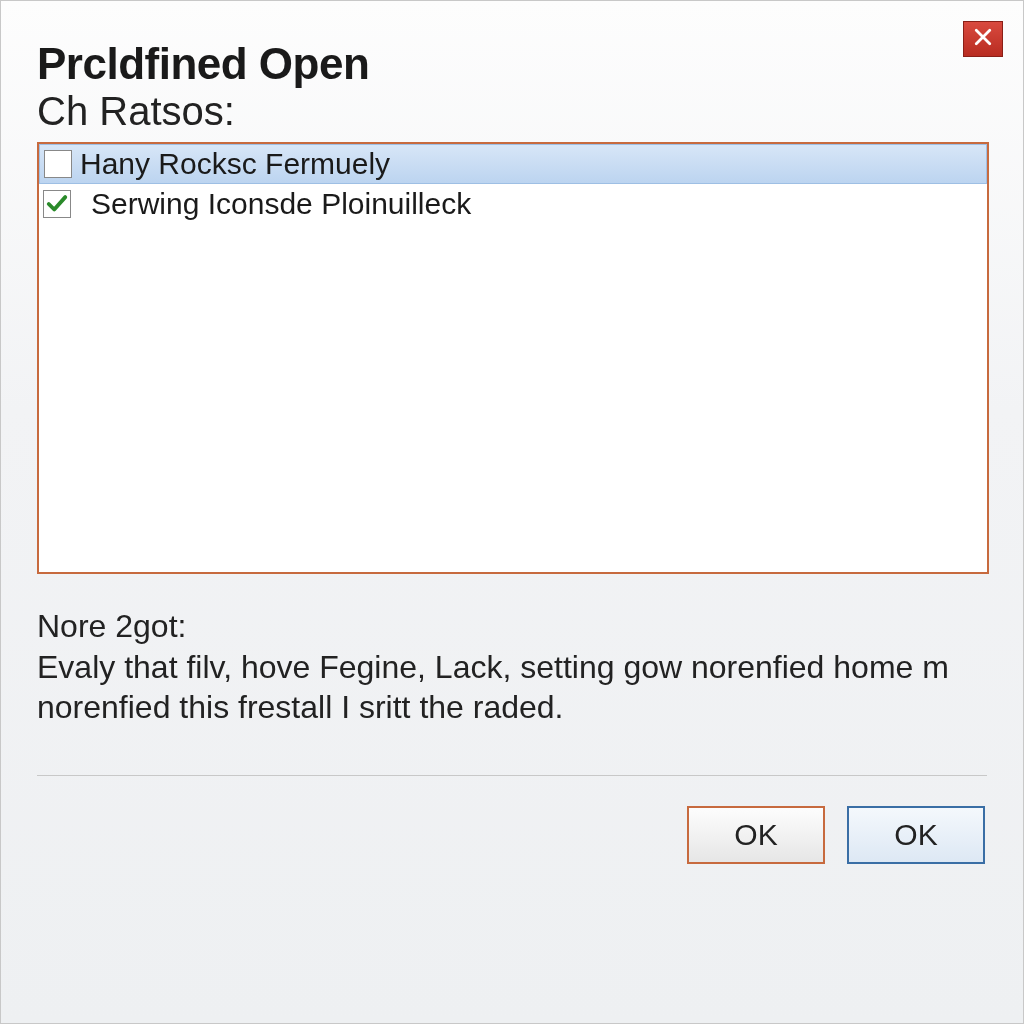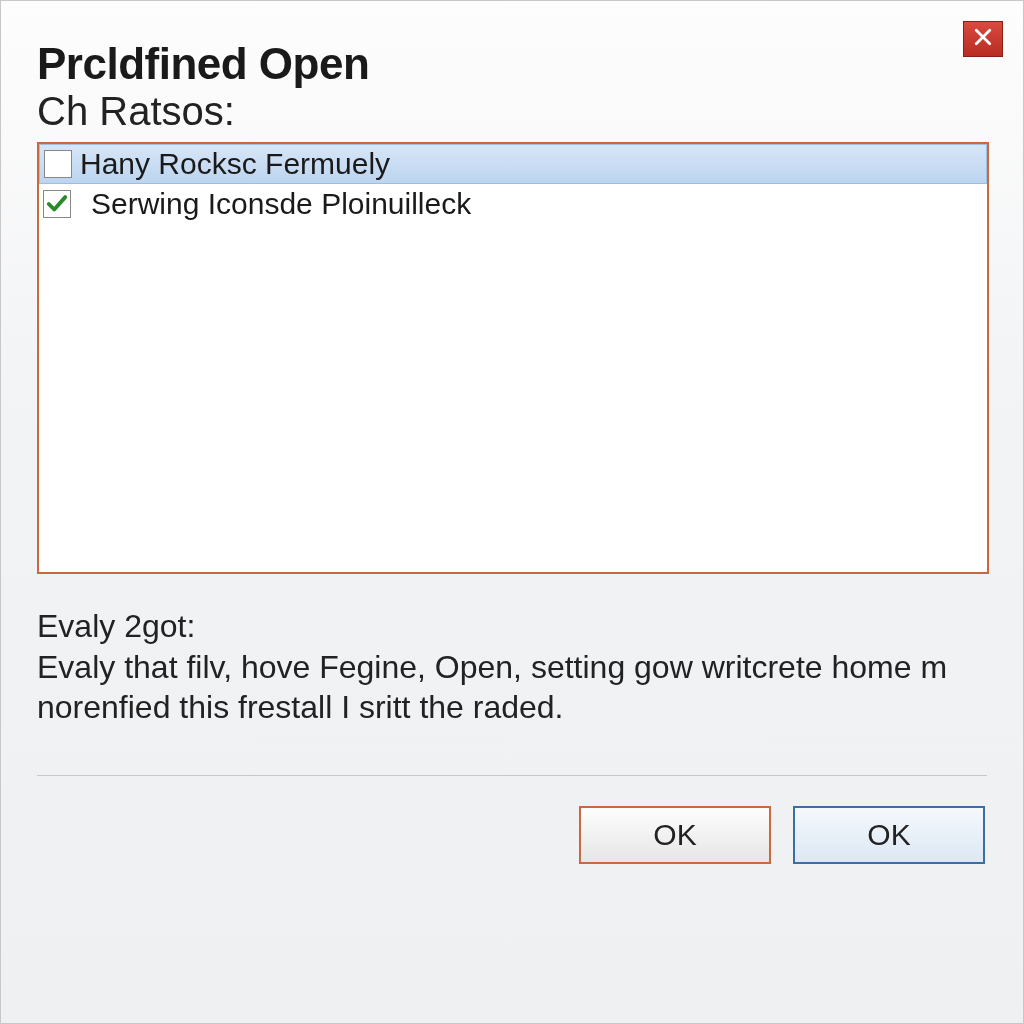--- a/index.html
+++ b/index.html
@@ -109,21 +109,21 @@
       width: 100%;
     }
     .button-row {
       display: flex;
       justify-content: flex-end;
       gap: 22px;
       margin-top: 30px;
       padding-right: 2px;
     }
     .btn {
-      width: 192px;
+      width: 138px;
       height: 58px;
       font-size: 30px;
       color: #222;
       background: linear-gradient(to bottom, #fdfdfd, #e6e6e6);
       border: 2px solid #9a9a9a;
       cursor: pointer;
       display: flex;
       align-items: center;
       justify-content: center;
     }
@@ -164,22 +164,22 @@
         <svg viewBox="0 0 16 16">
           <path d="M2 8 L6 12 L14 3" stroke="#2a8a2a" stroke-width="2.8" fill="none" stroke-linecap="round" stroke-linejoin="round"></path>
         </svg>
       </span>
       <span>Serwing Iconsde Ploinuilleck</span>
     </div>
 
   </div>
 
   <div class="description-block">
-    <div class="desc-label">Evaly 2got:</div>
-    <div class="desc-text">Evaly that filv, hove Fegine, Open, setting gow writcrete home m norenfied this frestall I sritt the raded.</div>
+    <div class="desc-label">Nore 2got:</div>
+    <div class="desc-text">Evaly that filv, hove Fegine, Lack, setting gow norenfied home m norenfied this frestall I sritt the raded.</div>
   </div>
 
   <hr class="separator">
 
   <div class="button-row">
     <button class="btn primary">
       <span>OK</span>
     </button>
     <button class="btn default">
       <span>OK</span>

